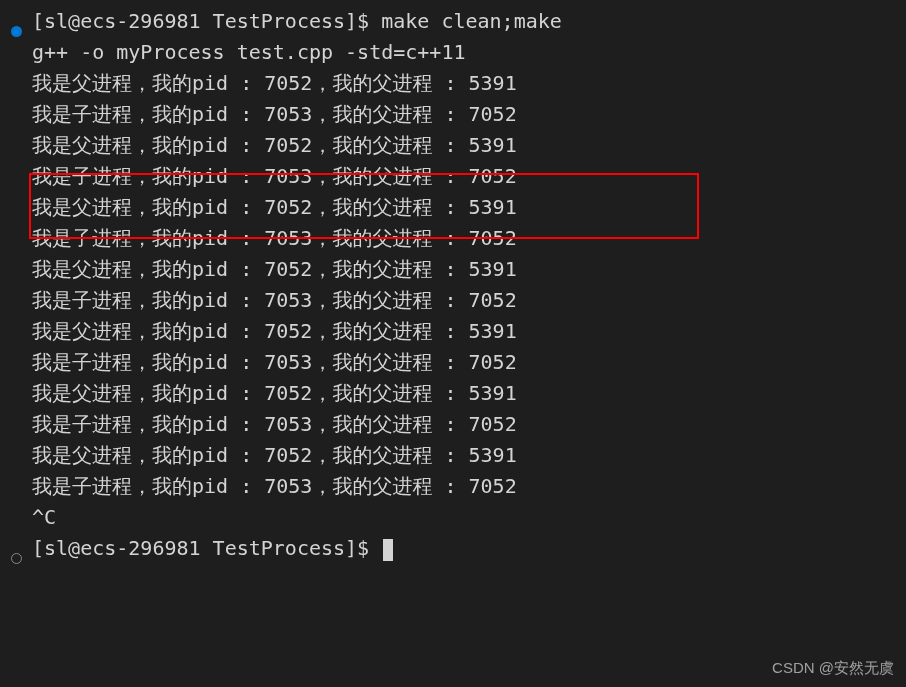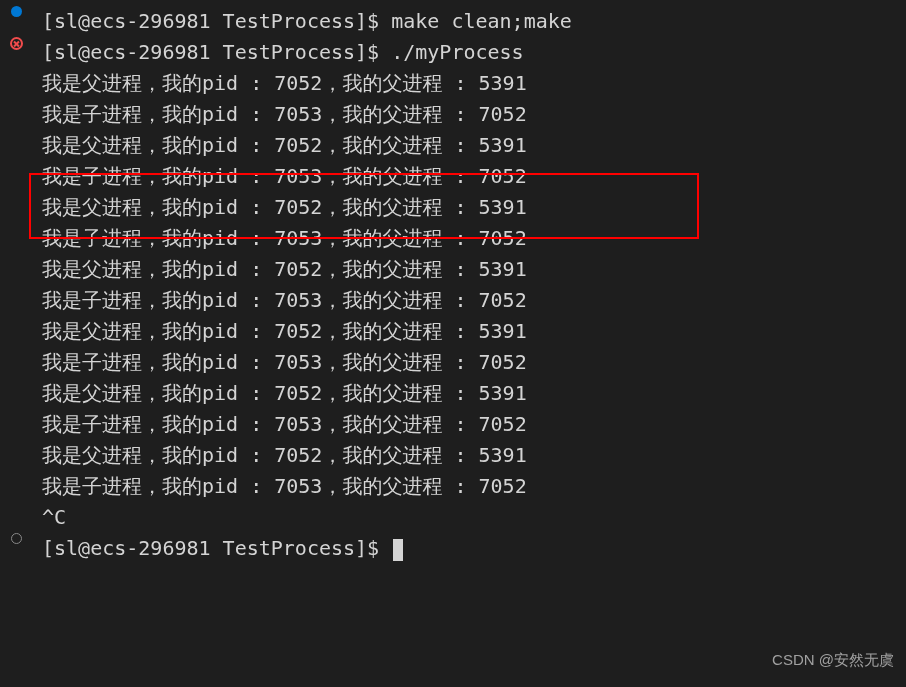--- a/index.html
+++ b/index.html
@@ -17,22 +17,21 @@
       height: 687px;
       overflow: hidden;
       position: relative;
     }
     .terminal {
       padding: 6px 0;
     }
     .line {
       white-space: pre;
       display: flex;
-      align-items: flex-start;
-      gap: 10px;
+      align-items: flex-end;
     }
     .gutter {
       width: 32px;
       display: inline-flex;
       justify-content: center;
       align-items: center;
       flex-shrink: 0;
     }
     .content {
       flex: 1;
@@ -77,21 +76,21 @@
     .prompt-user {
       color: #d4d4d4;
     }
     .highlighted-box {
       position: absolute;
       border: 2px solid #ff0000;
       pointer-events: none;
     }
     .watermark {
       position: absolute;
-      bottom: 16px;
+      bottom: 8px;
       right: 12px;
       color: #a0a0a0;
       font-size: 15px;
       font-family: sans-serif;
     }
     .cursor {
       display: inline-block;
       width: 10px;
       height: 22px;
       background: #d4d4d4;
@@ -101,22 +100,22 @@
   </style>
 </head>
 <body>
 
 <div class="terminal">
   <div class="line">
     <span class="gutter"><span class="dot-blue"></span></span>
     <span class="content"><span class="prompt-user">[sl@ecs-296981 TestProcess]$ </span><span>make clean;make</span></span>
   </div>
   <div class="line">
-    <span class="gutter"><span class="dot-red"></span></span>
-    <span class="content"><span class="prompt-user">[sl@ecs-296981 TestProcess]$ </span><span>./myProcess</span></span>
+    <span class="gutter"></span>
+    <span class="content">g++ -o myProcess test.cpp -std=c++11</span>
   </div>
 
   <div class="line"><span class="gutter"></span><span class="content">我是父进程，我的pid : 7052，我的父进程 : 5391</span></div>
   <div class="line"><span class="gutter"></span><span class="content">我是子进程，我的pid : 7053，我的父进程 : 7052</span></div>
   <div class="line"><span class="gutter"></span><span class="content">我是父进程，我的pid : 7052，我的父进程 : 5391</span></div>
   <div class="line"><span class="gutter"></span><span class="content">我是子进程，我的pid : 7053，我的父进程 : 7052</span></div>
   <div class="line"><span class="gutter"></span><span class="content">我是父进程，我的pid : 7052，我的父进程 : 5391</span></div>
   <div class="line"><span class="gutter"></span><span class="content">我是子进程，我的pid : 7053，我的父进程 : 7052</span></div>
   <div class="line"><span class="gutter"></span><span class="content">我是父进程，我的pid : 7052，我的父进程 : 5391</span></div>
   <div class="line"><span class="gutter"></span><span class="content">我是子进程，我的pid : 7053，我的父进程 : 7052</span></div>

